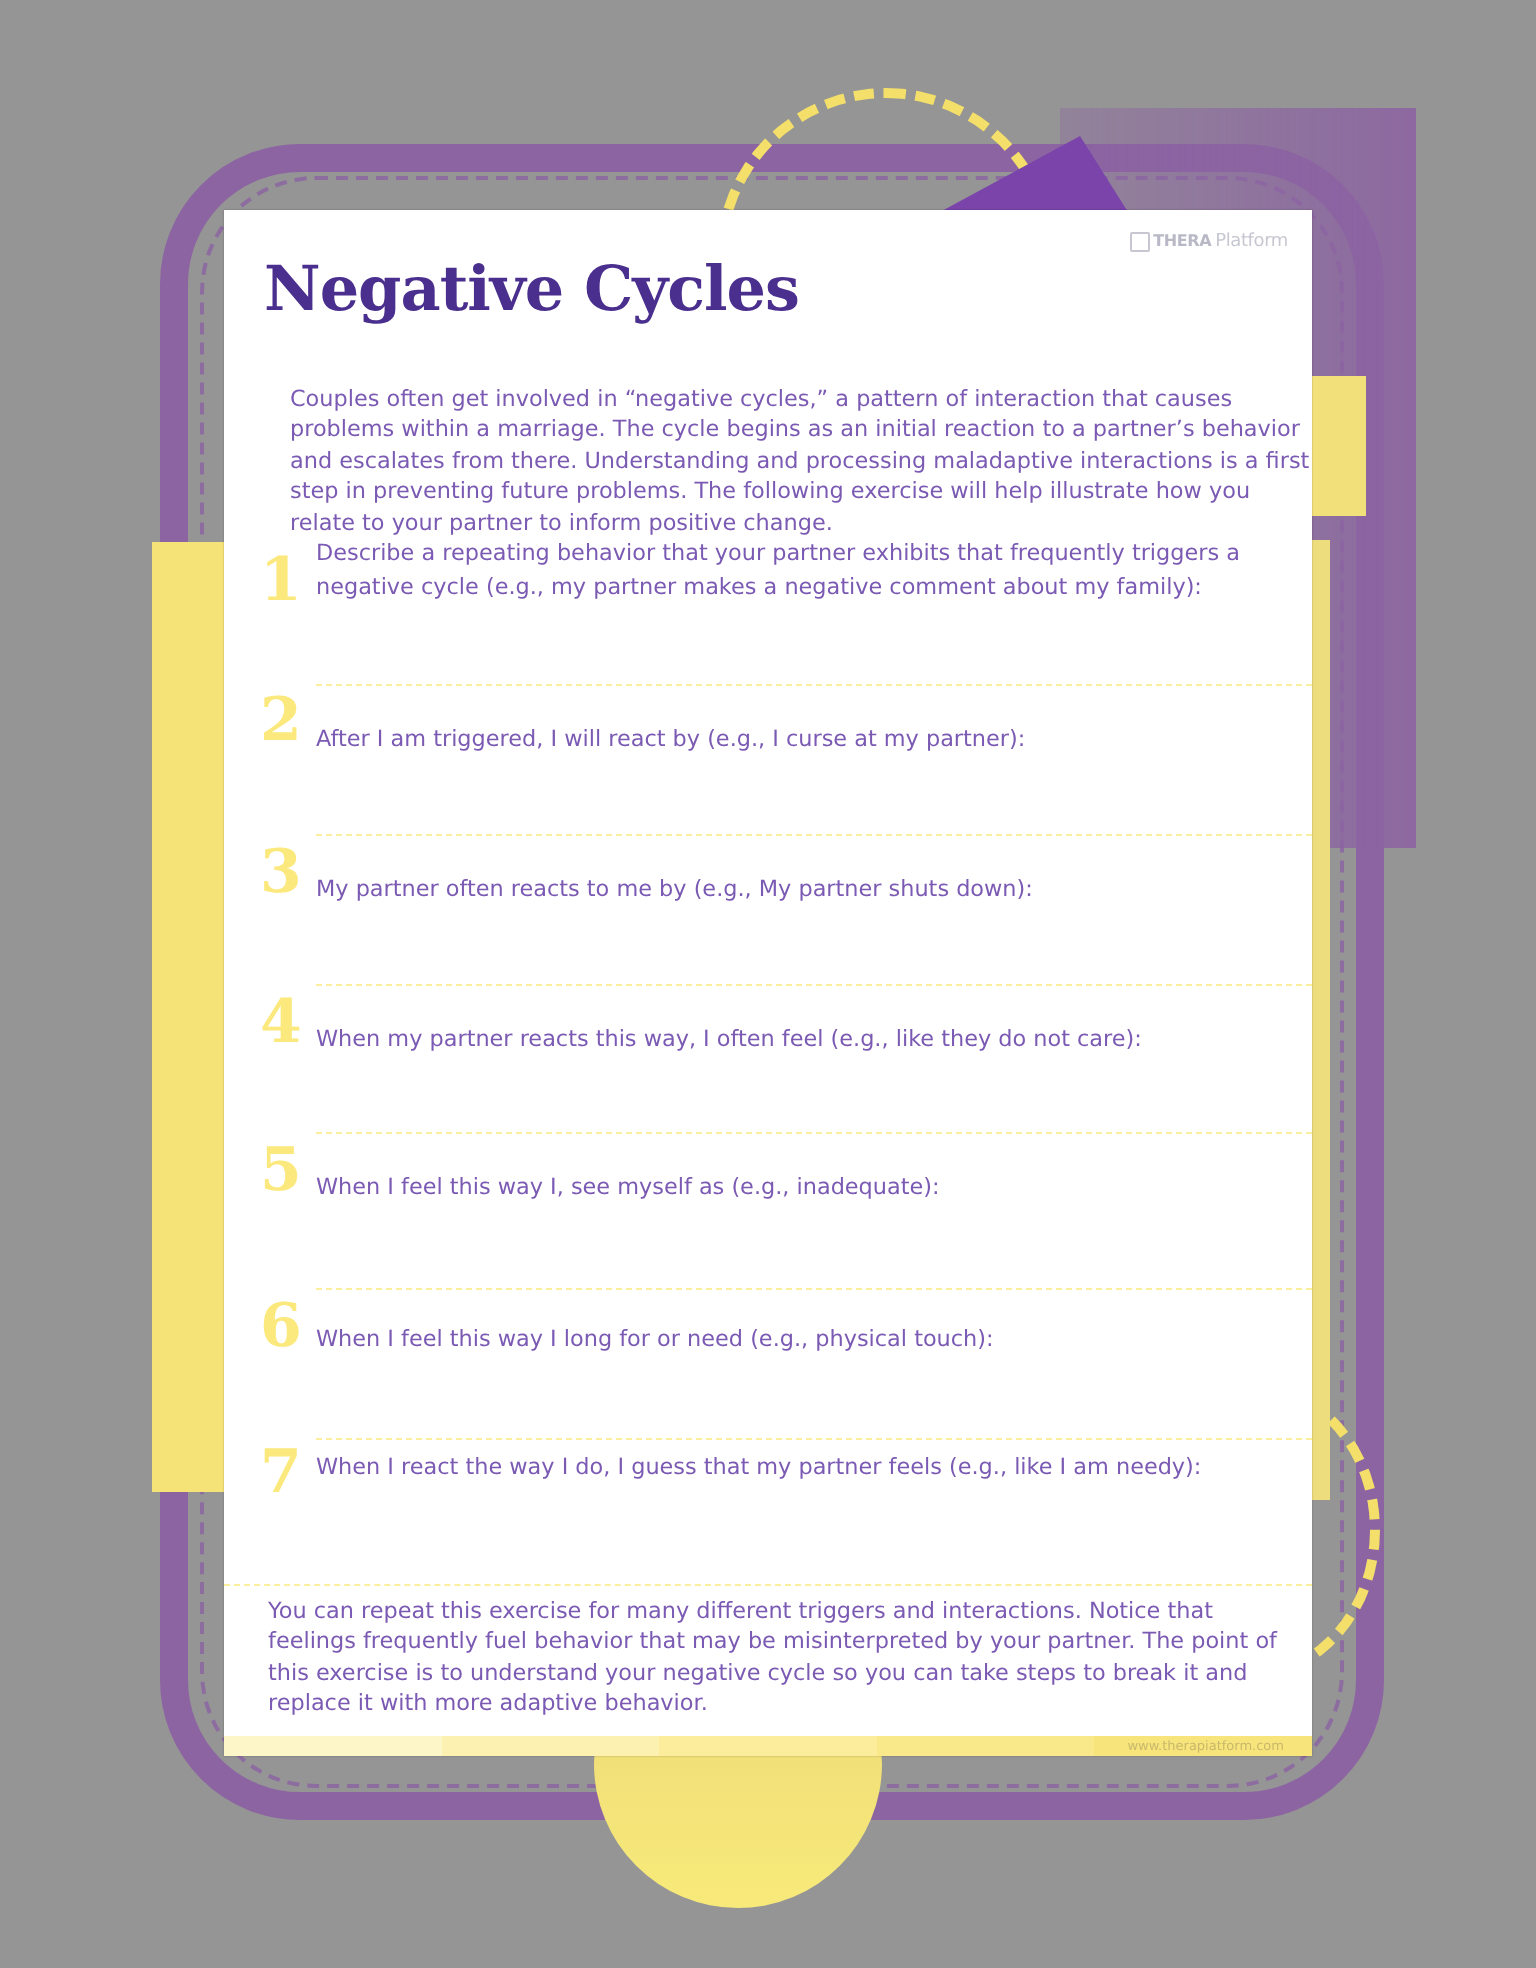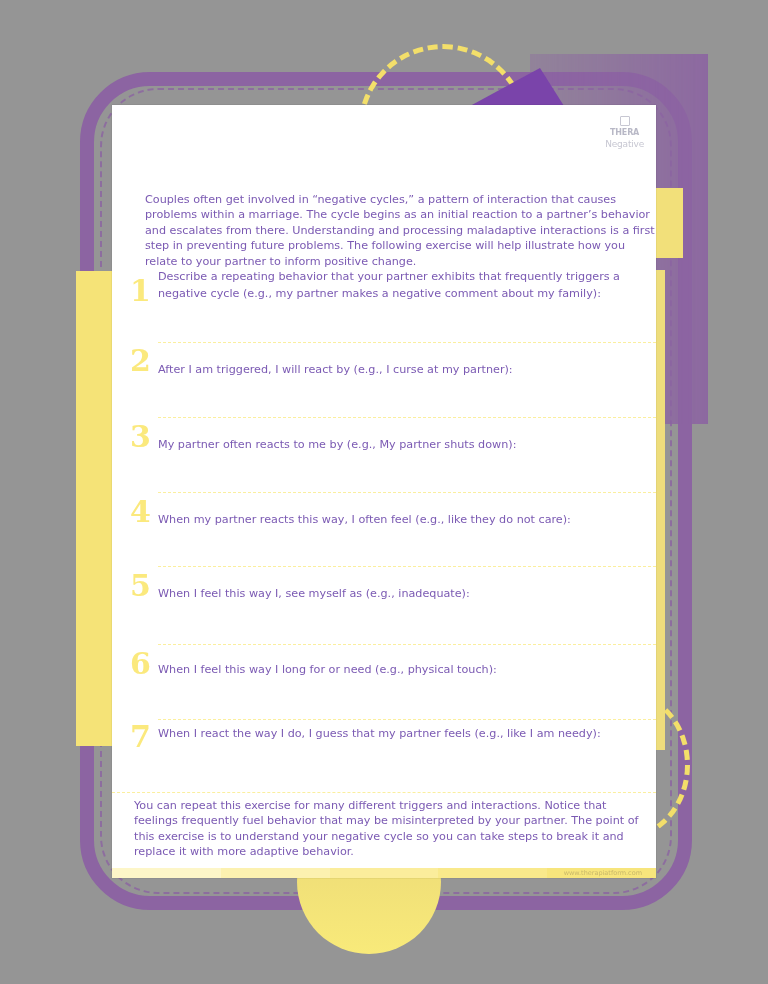--- a/index.html
+++ b/index.html
@@ -65,21 +65,21 @@
     background:linear-gradient(#ead776, #f8ea7a);
   }
 
   
   .doc {
     left:112px; top:105px; width:544px; height:773px; background:#fff;
     box-shadow: 0 0 1px rgba(0,0,0,.25);
   }
   .logo {
     position:absolute; right:12px; top:11px; font-size:9px; color:#c7c7d2;
-    display:flex; align-items:center; gap:2px; letter-spacing:-.2px;flex-direction:column;
+    display:flex; gap:2px; letter-spacing:-.2px;
   }
   .logo .box { width:8px; height:8px; border:1.5px solid #c7c7d2; border-radius:1px; }
   .logo b { font-weight:bold; color:#b8b8c6; font-size:8px; }
   .title {
     position:absolute; left:20px; top:22px; margin:0;
     font-family:"DejaVu Serif", serif; font-weight:bold; font-size:31px;
     color:#4a2f8e; letter-spacing:-.5px;
   }
   .intro {
     position:absolute; left:21px; top:75px; width:510px; margin:12px;
@@ -123,23 +123,24 @@
 <div class="abs dash-arc-right"></div>
 <div class="abs yellow-circle"></div>
 <div class="abs yellow-left"></div>
 <div class="abs yellow-right-top"></div>
 <div class="abs yellow-right-strip"></div>
 
 <div class="abs doc">
   <div class="logo">
     <span class="box"></span>
     <b>THERA</b>
-    <span>Negative</span>
+    <span>Platform</span>
   </div>
 
+  <h1 class="title">Negative Cycles</h1>
   <p class="intro">Couples often get involved  in “negative cycles,” a pattern of interaction that causes problems within a marriage. The cycle begins as an initial reaction to a partner’s behavior and escalates from there. Understanding and processing maladaptive interactions is a first step in preventing future problems. The following exercise will help illustrate how you relate to your partner to inform positive change.</p>
 
   <div class="q" style="top:163px;">
     <span class="num" style="top:8px;">1</span>
     <p class="text" style="top:0;">Describe a repeating behavior that your partner exhibits that frequently triggers a negative cycle (e.g., my partner makes a negative comment about my family):</p>
   </div>
 
   <div class="q" style="top:237px;">
     <div class="rule"></div>
     <span class="num" style="top:4px;">2</span>

